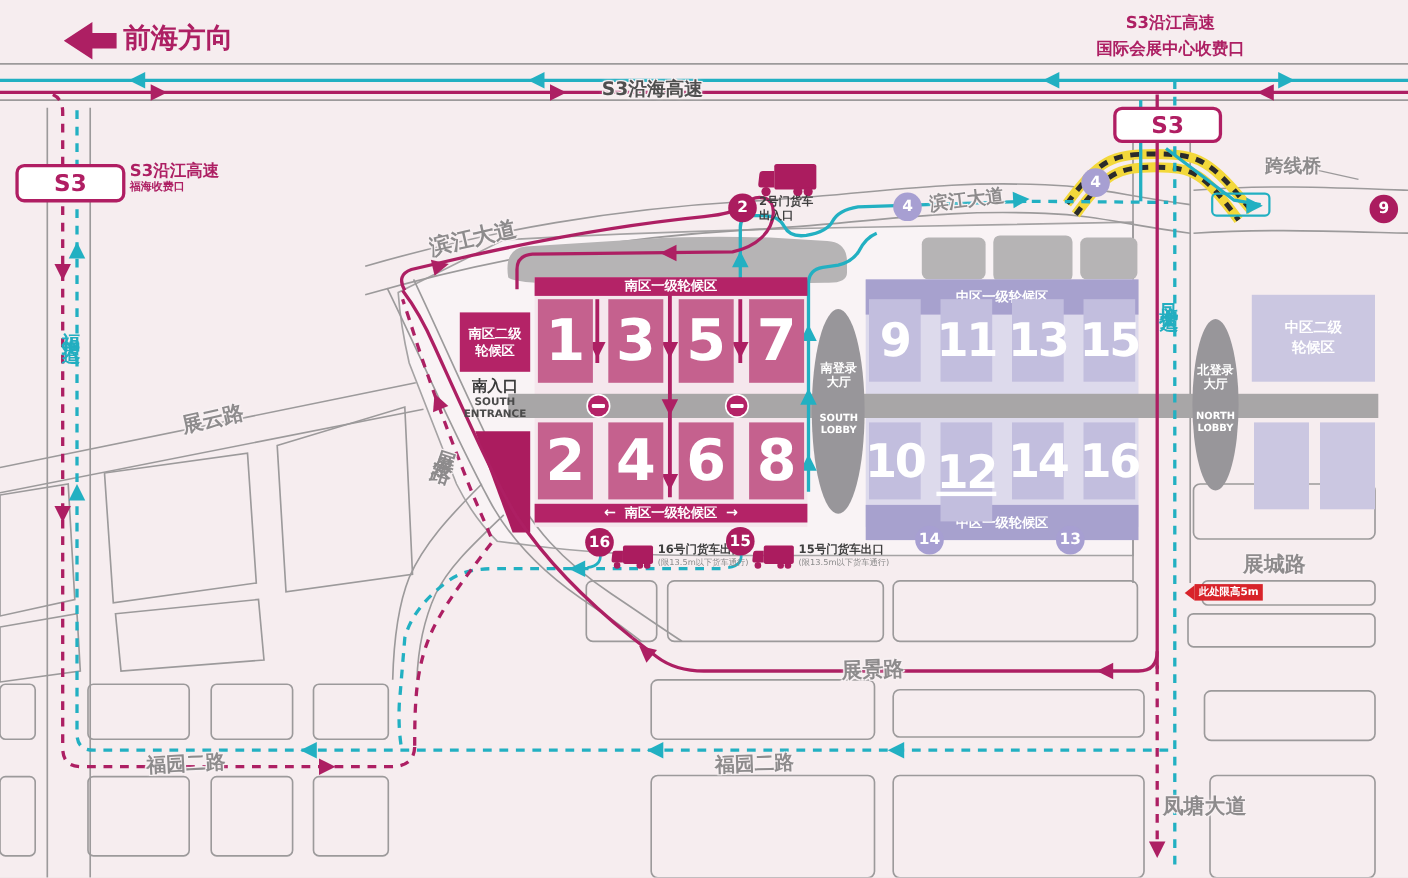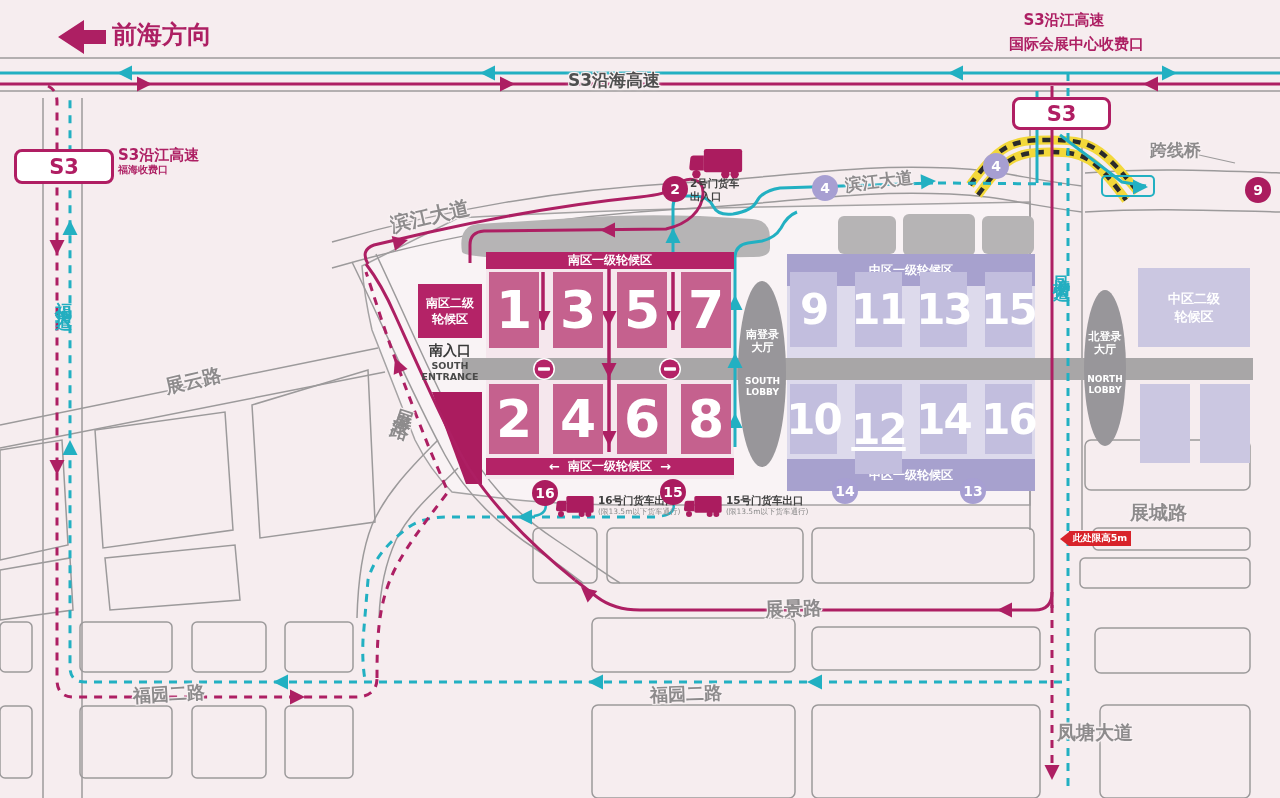--- a/index.html
+++ b/index.html
@@ -32,21 +32,21 @@
   .box2.c{background:#cbc7e1;font-size:13px;line-height:18px;}
   .entrance{position:absolute;text-align:center;color:#3a3a3a;}
   .entrance .cn{font-size:14px;font-weight:bold;}
   .entrance .en{font-size:9.5px;font-weight:bold;color:#4a4a4a;line-height:11px;}
   .lobby-txt{position:absolute;text-align:center;color:#fff;font-weight:bold;}
   .lobby-txt .cn{font-size:11px;line-height:13px;}
   .lobby-txt .en{font-size:9px;line-height:11px;}
   .gate-lbl{position:absolute;color:#3f3f3f;font-weight:bold;font-size:10.5px;line-height:12px;}
   .gate-sub{position:absolute;color:#8a8a8a;font-size:7.5px;text-align:right;}
   .flag{position:absolute;background:#d8232a;color:#fff;font-size:9.5px;font-weight:bold;
-        display:flex;align-items:center;justify-content:center;}
+        display:flex;align-items:center;justify-content:center;margin-left:17px;}
   .flag:before{content:"";position:absolute;left:-9px;top:50%;transform:translateY(-50%);
         border-right:9px solid #d8232a;border-top:7px solid transparent;border-bottom:7px solid transparent;}
 </style>
 </head>
 <body>
 
 <div class="map">
 
 <svg class="base" width="1280" height="798" viewBox="0 0 1280 798">
   <defs>
@@ -212,24 +212,24 @@
   </g>
 
   <polygon points="58,37 84,20 84,30 106,30 106,44 84,44 84,54" fill="#ad1f63"></polygon>
 
   <use href="#truck" x="688" y="146" width="56" height="34" color="#ab1c5f"></use>
   <use href="#truck" x="555" y="494" width="40" height="24" color="#ab1c5f"></use>
   <use href="#truck" x="683" y="494" width="40" height="24" color="#ab1c5f"></use>
 </svg>
 
 <div class="lbl mag" style="left:112px;top:18px;font-size:25px;">前海方向</div>
-<div class="lbl halo" style="left:568px;top:69px;font-size:17px;font-weight:bold;color:#4f4f4f;">S3沿海高速</div>
+<div class="lbl halo" style="left:547px;top:69px;font-size:17px;font-weight:bold;color:#4f4f4f;">S3沿海高速</div>
 
 <div class="lbl mag" style="left:984px;top:11px;width:160px;text-align:center;font-size:15px;">S3沿江高速</div>
-<div class="lbl mag" style="left:984px;top:35px;width:160px;text-align:right;font-size:15px;">国际会展中心收费口</div>
+<div class="lbl mag" style="left:984px;top:35px;width:160px;text-align:center;font-size:15px;">国际会展中心收费口</div>
 
 <div class="s3-badge" style="left:1012px;top:97px;width:93px;height:27px;">S3</div>
 <div class="s3-badge" style="left:14px;top:149px;width:94px;height:29px;">S3</div>
 <div class="lbl mag" style="left:118px;top:146px;font-size:15px;">S3沿江高速</div>
 <div class="lbl mag" style="left:118px;top:163px;font-size:10px;">福海收费口</div>
 
 <div class="lbl road-lbl halo" style="left:1150px;top:139px;font-size:17px;">跨线桥</div>
 
 <div class="lbl teal-lbl vert" style="left:53px;top:288px;font-size:17px;letter-spacing:4px;">福州大道</div>
 <div class="lbl teal-lbl vert" style="left:1051px;top:262px;font-size:17px;letter-spacing:3px;">凤塘大道</div>

